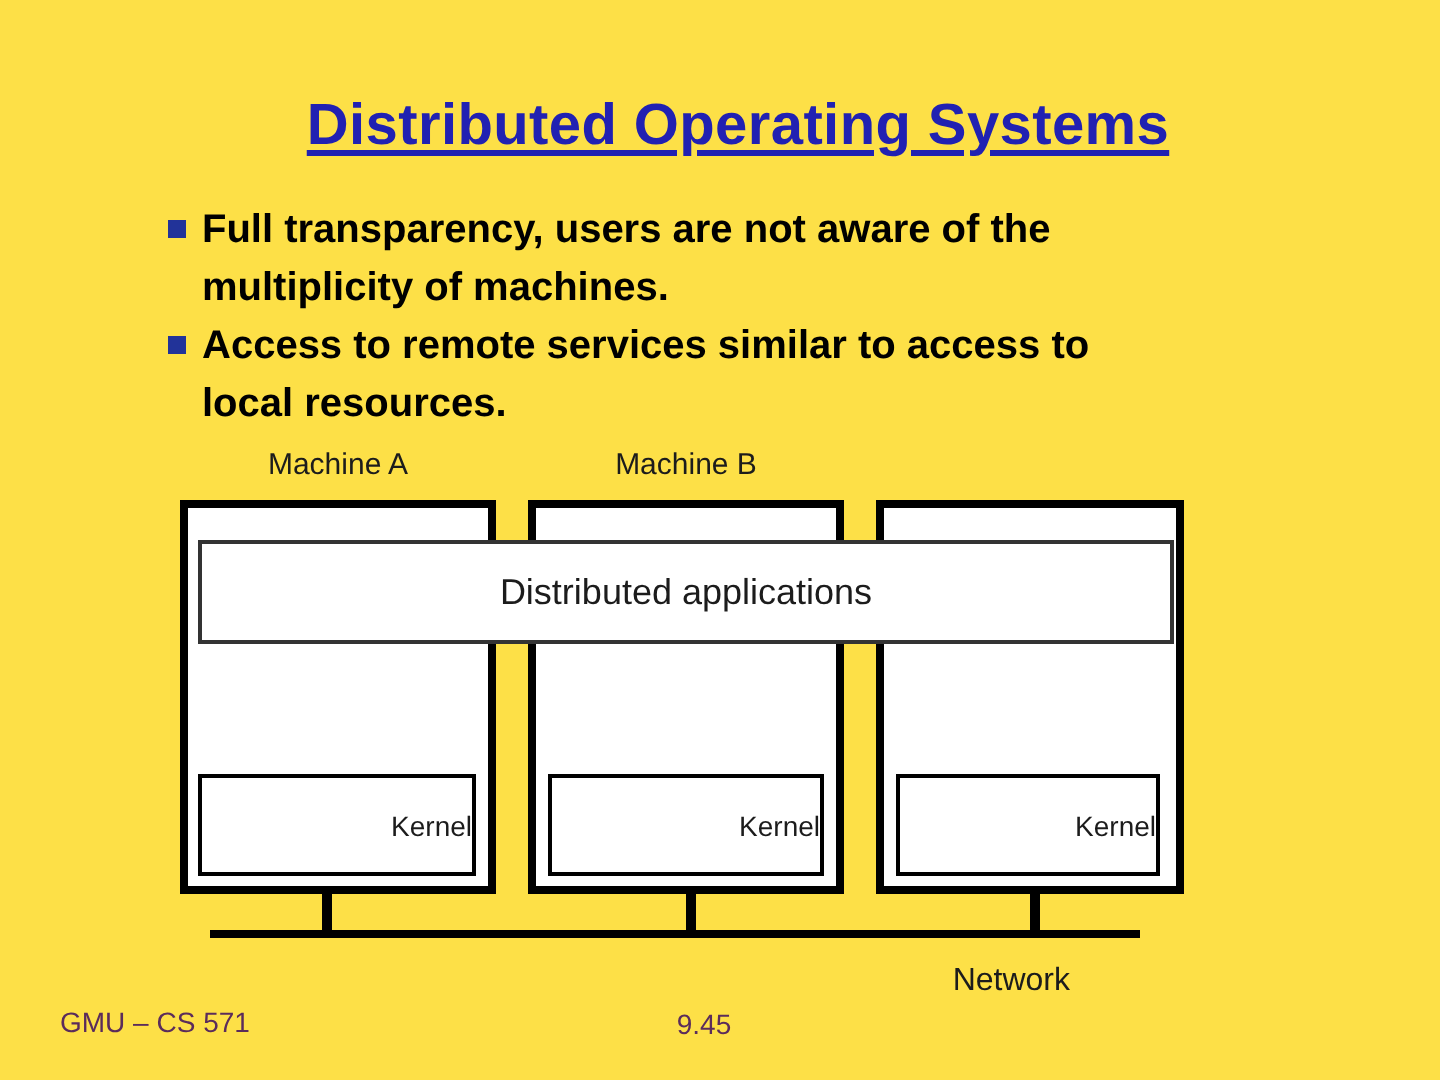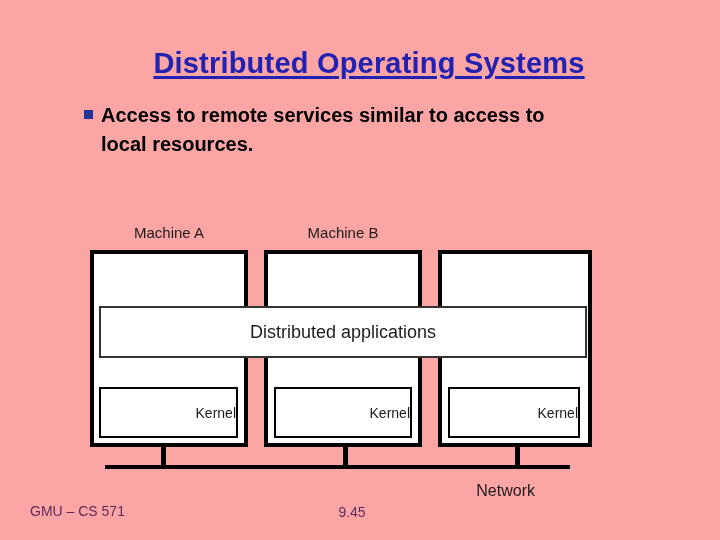--- a/index.html
+++ b/index.html
@@ -1,17 +1,17 @@
 <!DOCTYPE html>
 <html><head>
 <meta charset="utf-8">
 <style>
   html,body{margin:0;padding:0;background:#fff;}
   .slide{
-    position:relative;width:720px;height:540px;background:#fca5a5;overflow:hidden;
+    position:relative;width:720px;height:540px;background:#fde047;overflow:hidden;
     font-family:"Liberation Sans","DejaVu Sans",sans-serif;
   }
   .title{
     position:absolute;left:0;top:46px;width:720px;margin:0;padding-left:18px;box-sizing:border-box;
     text-align:center;font-size:29px;font-weight:bold;color:#2121B2;
     text-decoration:underline;text-decoration-thickness:3px;text-underline-offset:3px;
     letter-spacing:0.2px;line-height:34px;
   }
   .bullets{position:absolute;left:84px;top:101px;width:510px;}
   .bullet-row{display:flex;align-items:flex-start;}
@@ -31,21 +31,21 @@
   .machine-box{
     position:absolute;top:250px;height:197px;border:4px solid #000;background:#fff;
     box-sizing:border-box;z-index:1;
   }
   .mbA{left:90px;width:158px;} .mbB{left:264px;width:158px;} .mbC{left:438px;width:154px;}
   .layer-box{
     position:absolute;left:99px;width:488px;background:#fff;border:2px solid #333;
     box-sizing:border-box;z-index:2;display:flex;align-items:center;justify-content:center;
     font-size:18px;color:#1c1c1c;
   }
-  .app-box{top:270px;height:52px;margin-top:36px;}
+  .app-box{top:270px;height:52px;}
   .svc-box{top:328px;height:46px;}
   .kernel-box{
     position:absolute;top:387px;height:51px;background:#fff;border:2px solid #000;
     box-sizing:border-box;z-index:2;display:flex;align-items:center;justify-content:flex-end;
     font-size:14px;color:#1c1c1c;
   }
   .kbA{left:99px;width:139px;} .kbB{left:274px;width:138px;} .kbC{left:448px;width:132px;}
   .connector{position:absolute;top:445px;width:5px;height:23px;background:#000;z-index:1;}
   .cnA{left:161px;} .cnB{left:343px;} .cnC{left:515px;}
   .network-line{position:absolute;left:105px;top:465px;width:465px;height:4px;background:#000;}
@@ -57,20 +57,24 @@
   .footer-page{position:absolute;left:330px;top:504px;width:44px;text-align:center;font-size:14px;color:#5B2C5B;}
 </style>
 </head>
 <body>
 
 <div class="slide">
 
   <h1 class="title">Distributed Operating Systems</h1>
 
   <div class="bullets">
+    <div class="bullet-row">
+      <span class="bullet-sq"></span>
+      <span class="bullet-text">Full transparency, users are not aware of the multiplicity of machines.</span>
+    </div>
     <div class="bullet-row">
       <span class="bullet-sq"></span>
       <span class="bullet-text">Access to remote services similar to access to local resources.</span>
     </div>
   </div>
 
   <div class="diagram">
 
     <div class="machine-label mlA">Machine A</div>
     <div class="machine-label mlB">Machine B</div>

